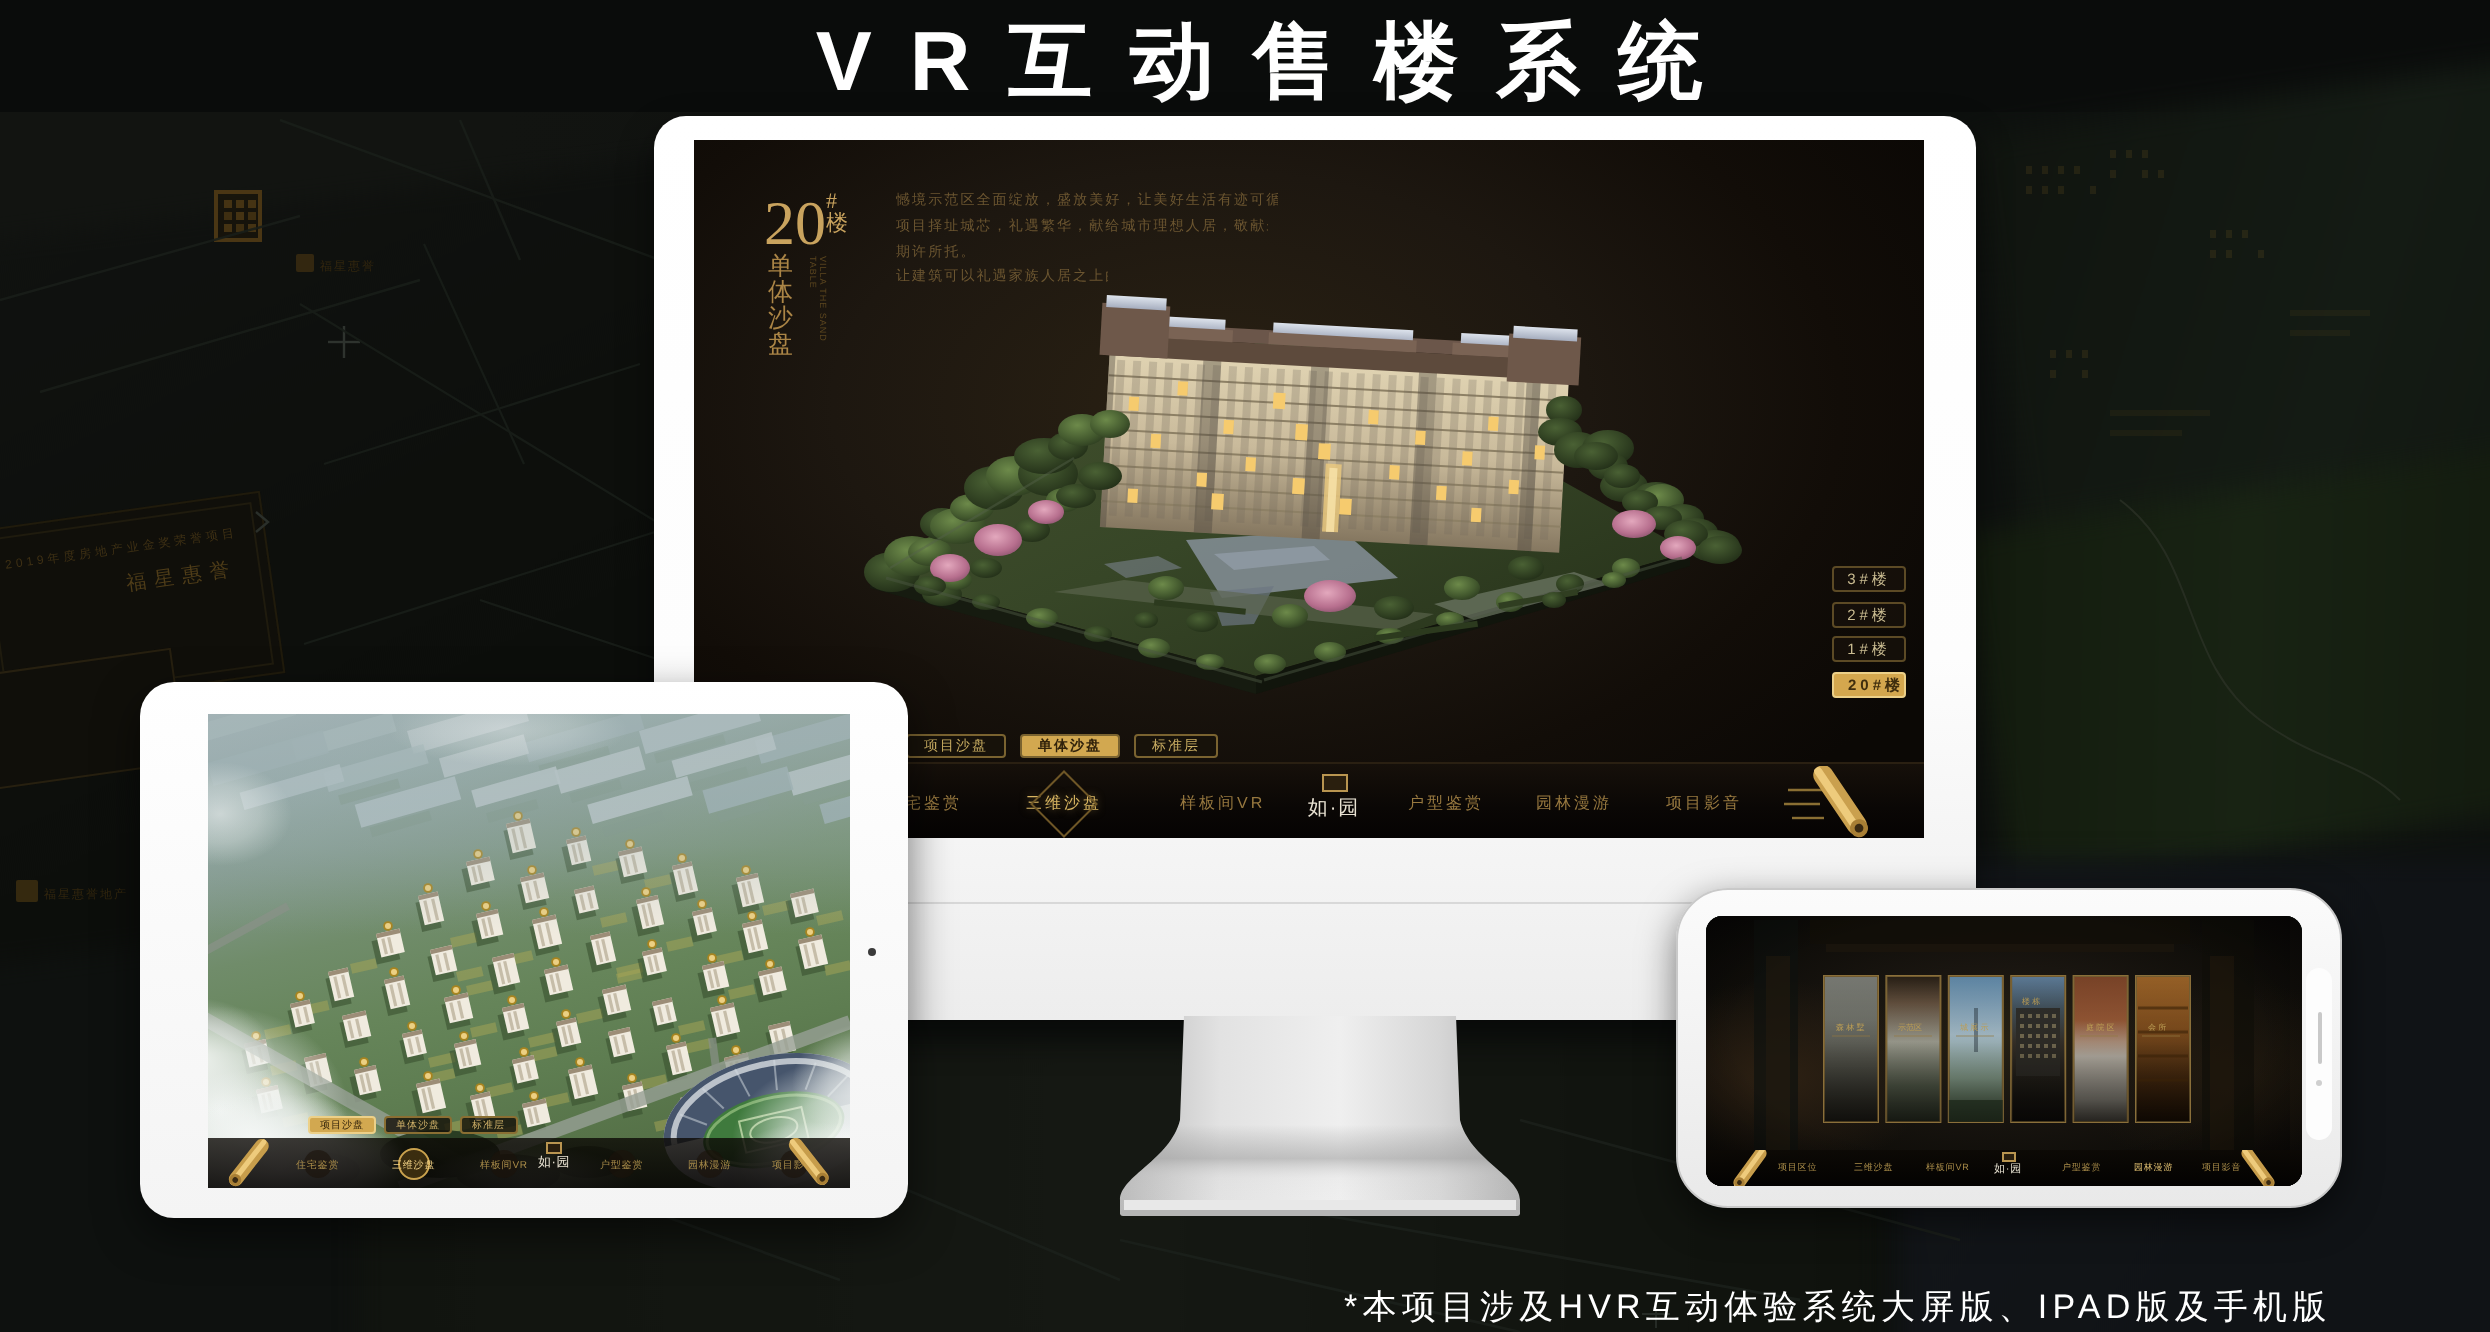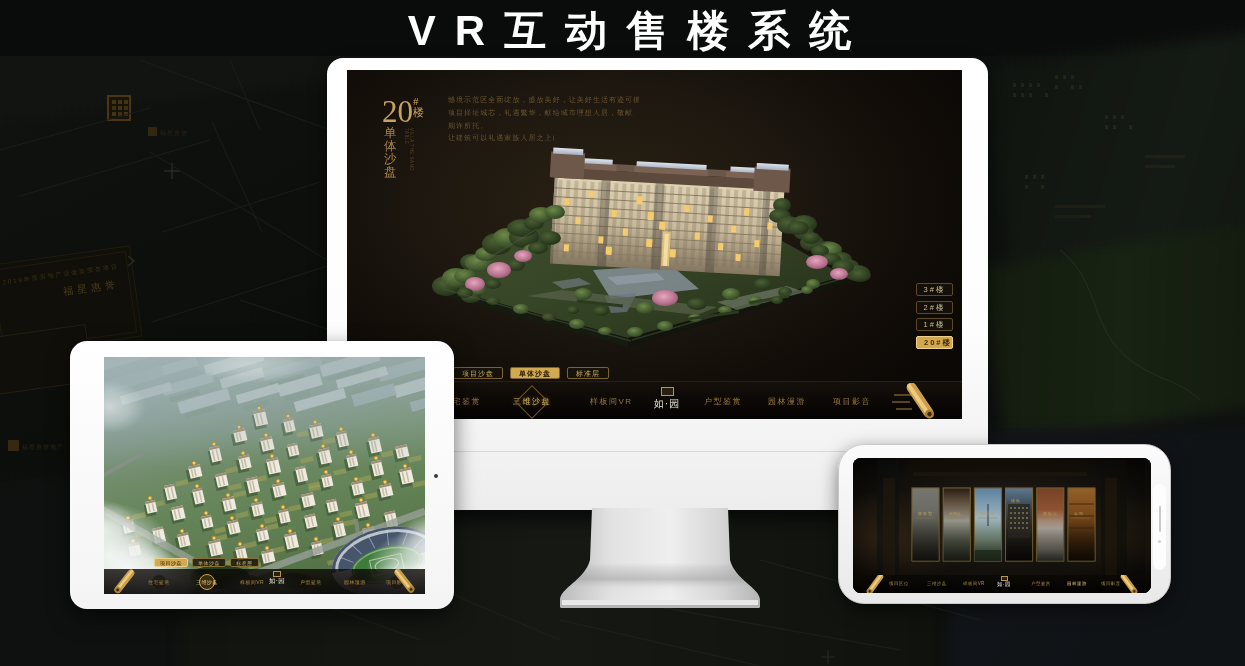--- a/index.html
+++ b/index.html
@@ -1249,13 +1249,14 @@
               <circle cx="10" cy="18" r="1.2" fill="#3a2a12"></circle>
           </g>
         </svg>
       </div>
     </div>
     <div id="phnotch">
         <div style="position:absolute;left:6px;top:22px;width:1.5px;height:26px;background:#c9c9c9;border-radius:1px"></div>
         <div style="position:absolute;left:5px;top:56px;width:3px;height:3px;border-radius:50%;background:#cfcfcf"></div>
       </div>
   </div>
+  <div id="caption">*本项目涉及HVR互动体验系统大屏版、IPAD版及手机版</div>
 </div>
 
 </body></html>

